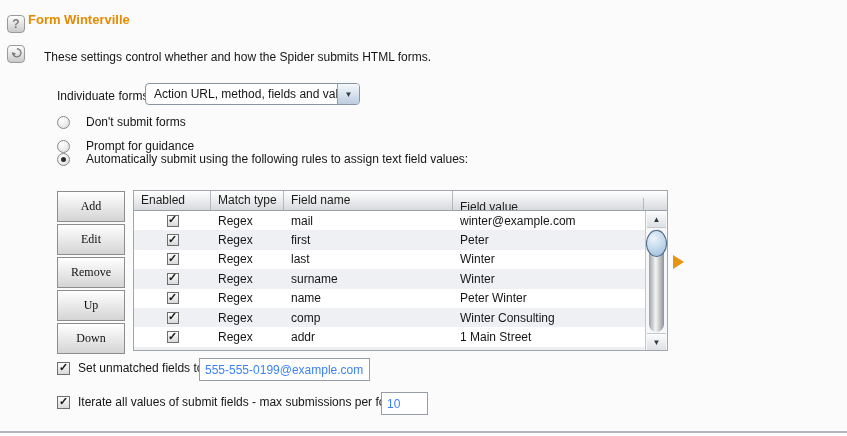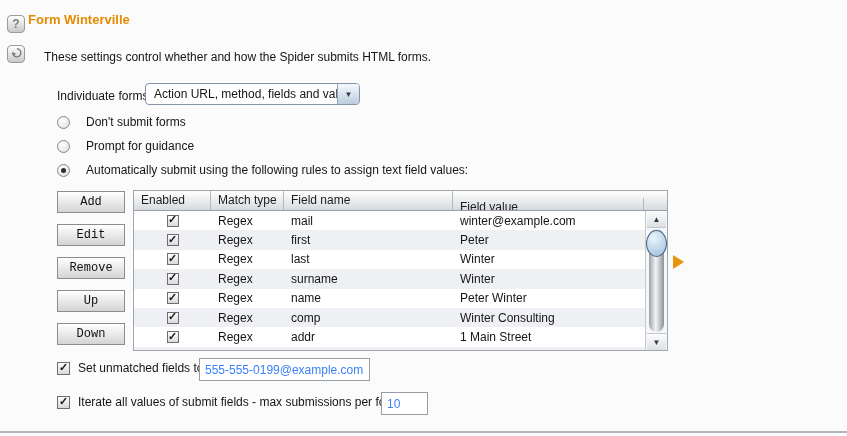--- a/index.html
+++ b/index.html
@@ -20,29 +20,29 @@
   .indiv-label{position:absolute;left:57px;top:89px;}
   .dropdown{position:absolute;left:145px;top:83px;width:215px;height:22px;box-sizing:border-box;
             background:#fff;border:1px solid #8794a5;border-radius:4px;display:flex;align-items:center;cursor:pointer;}
   .dropdown .val{flex:1;padding-left:8px;white-space:nowrap;overflow:hidden;}
   .dd-btn{width:21px;align-self:stretch;border:none;border-left:1px solid #93a2b4;margin:0;padding:0;
           background:linear-gradient(#f5f9fc,#bccddf);border-radius:0 3px 3px 0;display:flex;
           align-items:center;justify-content:center;font-size:8px;color:#2e3c4c;cursor:pointer;}
 
   
   .radio-row{position:absolute;left:57px;height:16px;display:flex;align-items:center;gap:16px;cursor:pointer;}
-  .r1{top:114px;}.r2{top:138px;}.r3{top:162px;}
+  .r1{top:114px;}.r2{top:138px;}.r3{top:151px;}
   .radio{width:13px;height:13px;box-sizing:border-box;border:1px solid #878787;border-radius:50%;
          background:radial-gradient(circle at 35% 30%,#ffffff,#dcdcdc);position:relative;flex:none;}
   .radio.sel::after{content:'';position:absolute;left:3px;top:3px;width:5px;height:5px;border-radius:50%;background:#2e2e2e;}
 
   
-  .act-btn{position:absolute;left:57px;width:68px;height:22px;box-sizing:border-box;
+  .act-btn{position:absolute;left:57px;width:68px;height:31px;box-sizing:border-box;
            border:1px solid #8d8d8d;border-radius:0;background:linear-gradient(#ffffff,#d4d4d4);
-           font-family:Liberation Mono, monospace;font-size:12px;color:#111;cursor:pointer;}
+           font-family:Liberation Serif, serif;font-size:12px;color:#111;cursor:pointer;}
   .b0{top:191px;}.b1{top:224px;}.b2{top:257px;}.b3{top:290px;}.b4{top:323px;}
 
   
   .table{position:absolute;left:133px;top:190px;width:535px;height:161px;box-sizing:border-box;
          border:1px solid #a1a6ad;background:#fff;overflow:hidden;}
   .thead{display:flex;height:20px;background:linear-gradient(#ffffff,#d7dade);
          border-bottom:1px solid #9aa0a7;box-sizing:border-box;}
   .th{box-sizing:border-box;padding-left:7px;line-height:19px;border-right:1px solid #b4b8be;
       white-space:nowrap;overflow:hidden;color:#1d1d1d;}
   .th.c1{width:77px;}.th.c2{width:73px;}.th.c3{width:169px;}.th.c4{width:191px;margin-top:7px;}

